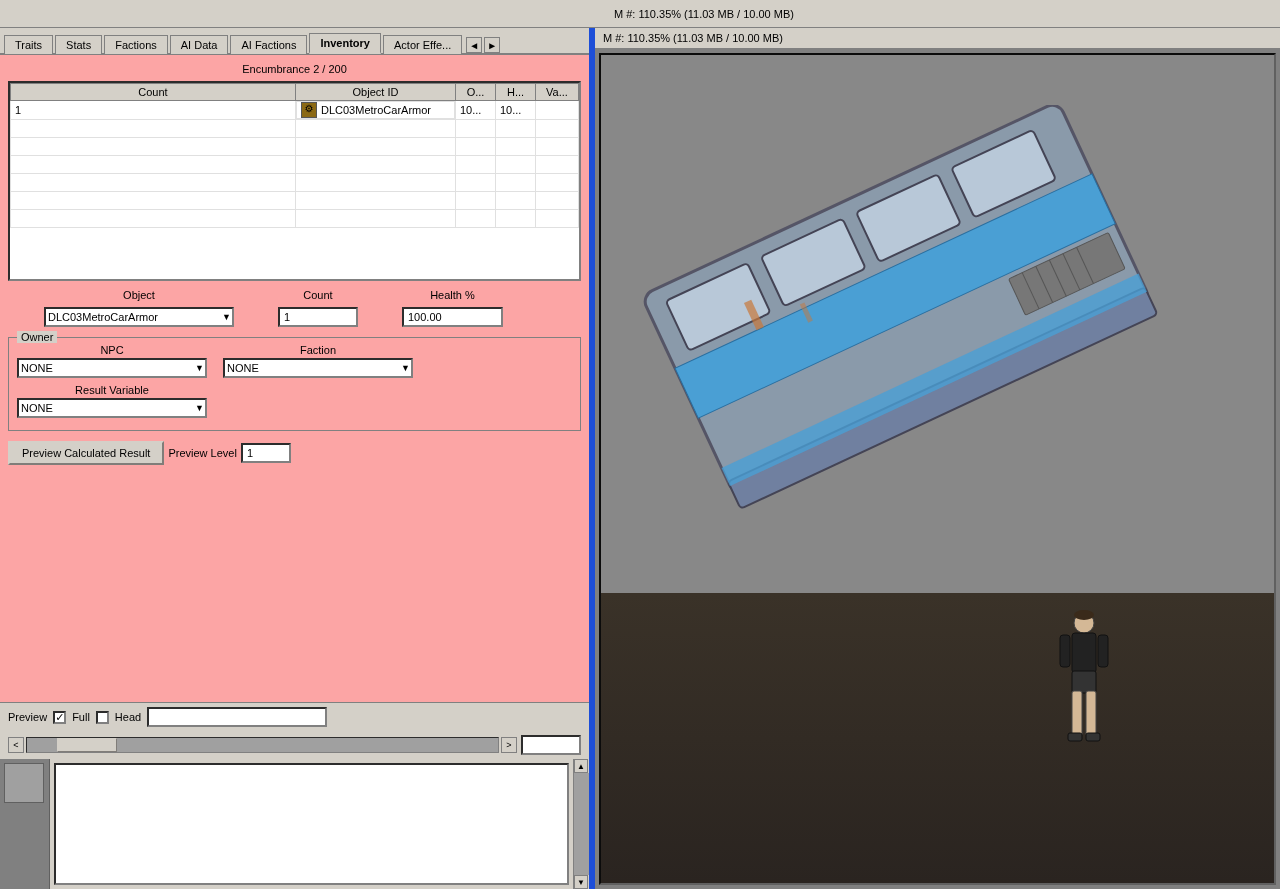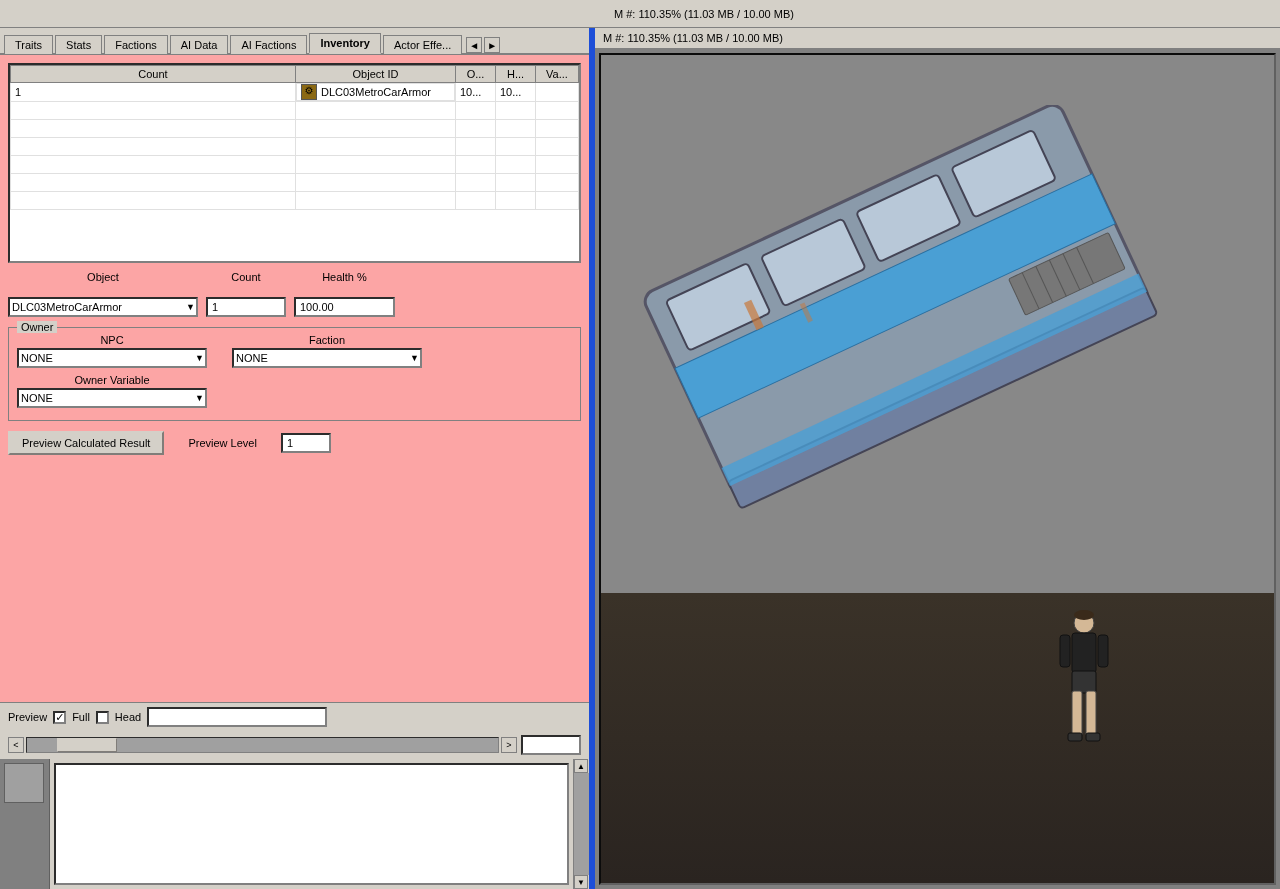--- a/index.html
+++ b/index.html
@@ -151,21 +151,22 @@
 
     .form-row {
       display: flex;
       align-items: flex-start;
       gap: 8px;
     }
 
     .form-group {
       display: flex;
       flex-direction: column;
-      gap: 14px;
+      gap: 6px;
+      margin-left: 36px;
     }
 
     .form-group label {
       font-size: 11px;
       text-align: center;
     }
 
     .win-input {
       border: 2px inset #808080;
       background: #fff;
@@ -213,39 +214,39 @@
       position: absolute;
       top: -7px;
       left: 8px;
       background: #d4d0c8;
       padding: 0 4px;
       font-size: 11px;
     }
 
     .owner-row {
       display: flex;
-      gap: 25px;
+      gap: 16px;
       margin-bottom: 6px;
     }
 
     .owner-col {
       display: flex;
       flex-direction: column;
       gap: 2px;
     }
 
     .owner-col label {
       font-size: 11px;
       text-align: center;
     }
 
     .preview-row {
       display: flex;
       align-items: center;
-      gap: 24px;
+      gap: 4px;
       margin-top: 4px;
     }
 
     .win-button {
       border: 2px outset #d4d0c8;
       background: #d4d0c8;
       padding: 4px 12px;
       font-size: 11px;
       font-family: inherit;
       cursor: pointer;
@@ -451,20 +452,21 @@
       <div class="tab">AI Data</div>
       <div class="tab">AI Factions</div>
       <div class="tab active">Inventory</div>
       <div class="tab">Actor Effe...</div>
       <div class="tab-nav-btn">◄</div>
       <div class="tab-nav-btn">►</div>
     </div>
 
     <div class="content-area">
 
+      <div class="encumbrance-label">Encumbrance 2 / 200</div>
 
       <div class="table-wrapper">
         <table>
           <thead>
             <tr>
               <th>Count</th>
               <th style="width:160px;">Object ID</th>
               <th style="width:40px;">O...</th>
               <th style="width:40px;">H...</th>
               <th style="width:43px;">Va...</th>
@@ -563,21 +565,21 @@
               <label>Faction</label>
               <div class="select-wrapper">
                 <select class="win-select" style="width:190px;">
                   <option>NONE</option>
                 </select>
               </div>
             </div>
           </div>
           <div class="owner-row">
             <div class="owner-col">
-              <label>Owner Variable</label>
+              <label>Result Variable</label>
               <div class="select-wrapper">
                 <select class="win-select" style="width:190px;">
                   <option>NONE</option>
                 </select>
               </div>
             </div>
           </div>
         </div>
 
         <div class="preview-row">

